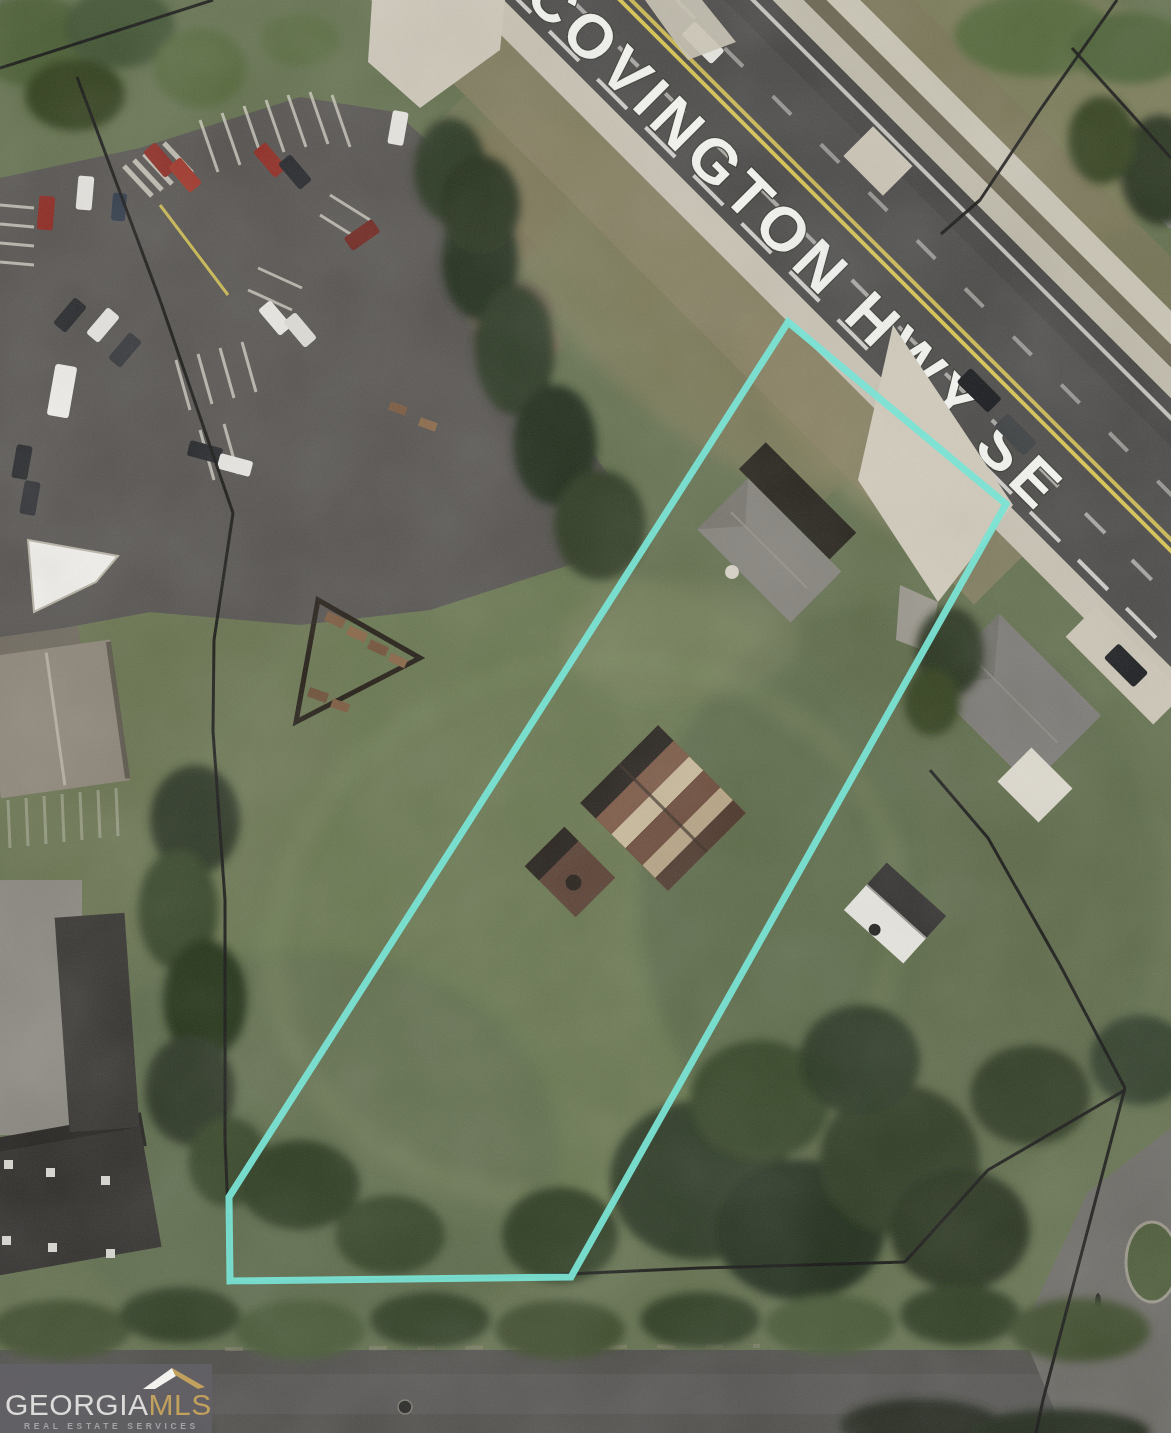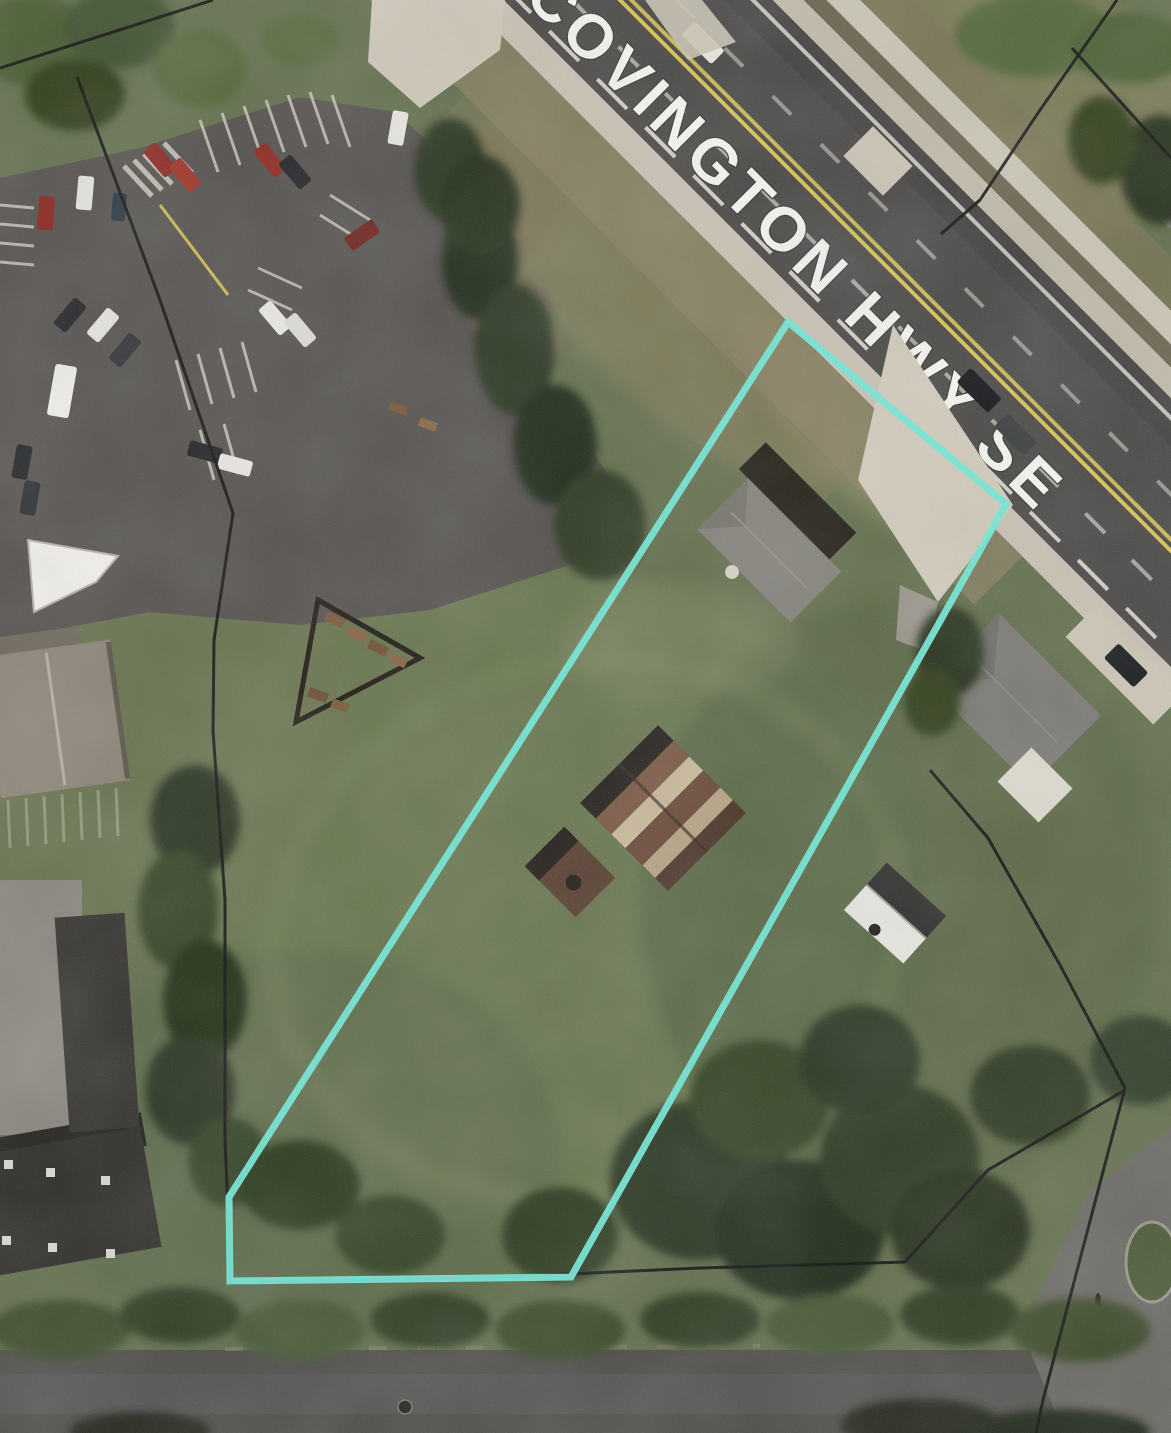--- a/index.html
+++ b/index.html
@@ -323,13 +323,21 @@
     <polyline class="pline" points="1072,48 1171,158"></polyline>
     <polyline class="pline" points="930,770 988,838 1060,965 1125,1088"></polyline>
   </g>
 
   <rect x="0" y="0" width="1171" height="1433" filter="url(#blotch)" opacity="0.14"></rect>
   <rect x="0" y="0" width="1171" height="1433" filter="url(#grain)" opacity="0.10"></rect>
 
   <polygon class="parcel" points="788,322 1006,504 571,1277 230,1281 229,1197" stroke="#7ae3d4"></polygon>
 </svg>
 
+<div id="wm" style="background: rgba(98, 97, 101, 0.94);">
+  <svg width="66" height="24" viewBox="0 0 66 24">
+    <polygon points="2,23 31,2 35,10 14,23" fill="#f3f2ef"></polygon>
+    <polygon points="31,2 64,21 57,23 34,9" fill="#c2a05d"></polygon>
+  </svg>
+  <div class="row"><span>GEORGIA</span><span class="mls">MLS</span></div>
+  <div class="tag">REAL ESTATE SERVICES</div>
 </div>
+</div>
 
 </body></html>

